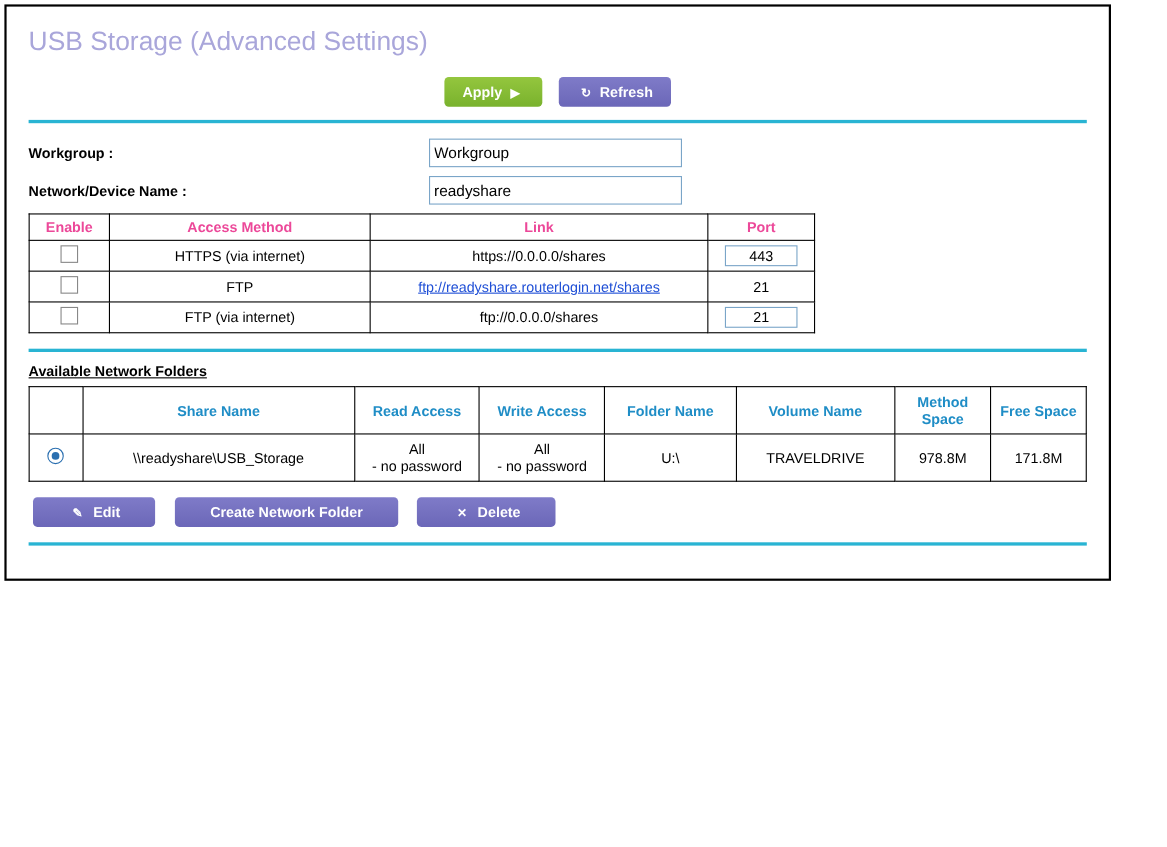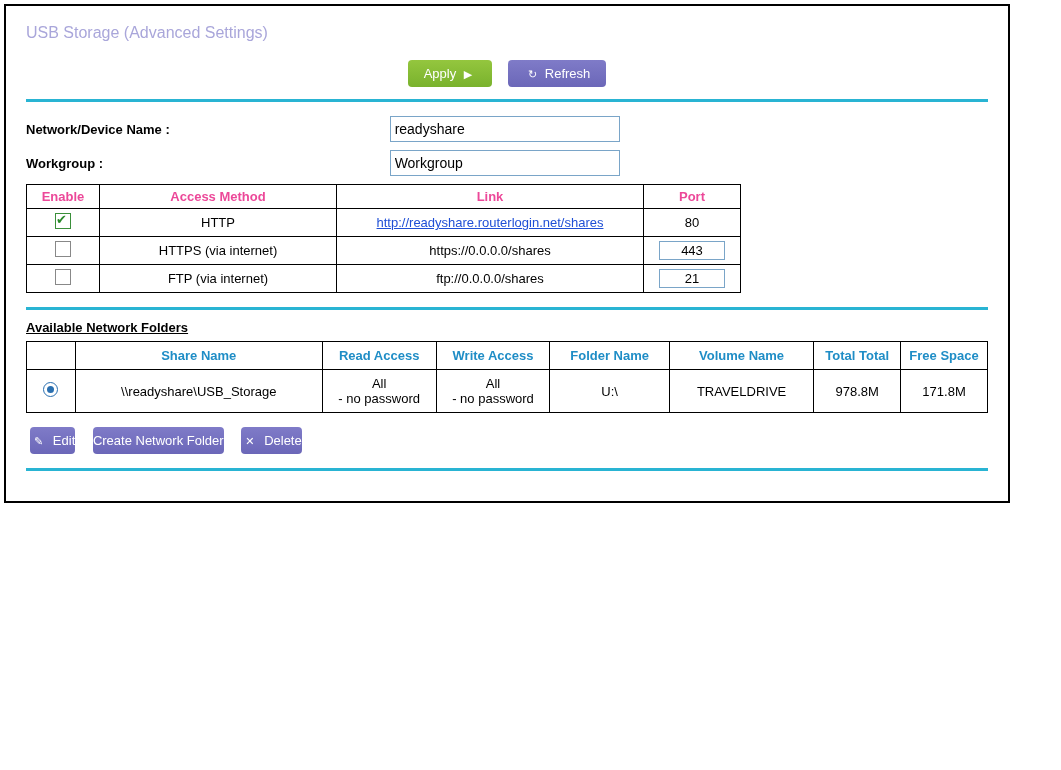--- a/index.html
+++ b/index.html
@@ -12,34 +12,34 @@
   }
   .frame {
     width: 1006px;
     margin: 4px;
     border: 2px solid #000;
     padding: 18px 20px 20px 20px;
     box-sizing: border-box;
   }
   h1.page-title {
     color: #a9a6da;
-    font-size: 16px;
+    font-size: 24px;
     font-weight: normal;
     margin: 0 0 18px 0;
     font-family: Arial, sans-serif;
   }
   .btnrow {
     text-align: center;
     margin-bottom: 12px;
   }
   .btn {
     display: inline-block;
     border: none;
     color: #fff;
-    font-weight: normal;
+    font-weight: bold;
     font-size: 13px;
     padding: 6px 16px;
     border-radius: 4px;
     cursor: pointer;
     margin: 0 6px;
     vertical-align: middle;
   }
   .btn-green { background: linear-gradient(#94c63e, #79b22d); }
   .btn-purple { background: linear-gradient(#7f7bc8, #6b67b8); }
   .btn .g { display:inline-block; margin-left:4px; margin-right:4px; font-size:11px; vertical-align:middle;}
@@ -113,21 +113,21 @@
   table.folders th { color:#1f8dc6; font-weight:bold;}
   .radio {
     width:13px;height:13px;border:1px solid #2a6fb0;border-radius:50%;
     display:inline-block;position:relative;background:#fff;
   }
   .radio.on:after{
     content:""; width:7px;height:7px;border-radius:50%;
     background:#2a6fb0;position:absolute;top:3px;left:3px;
   }
   .actionrow { margin: 14px 0 0 4px;}
-  .actionrow .btn { margin: 0 14px 0 0; padding:6px 0; font-size:13px;}
+  .actionrow .btn { margin: 0 14px 0 0; padding:6px 32px; font-size:13px;}
   .actionrow .btn .g { margin-right:6px;}
   .bottom { margin-top: 10px;}
 </style>
 </head>
 <body>
 
 <div class="frame">
 
   <h1 class="page-title">USB Storage (Advanced Settings)</h1>
 
@@ -138,49 +138,49 @@
     </button>
     <button class="btn btn-purple">
       <span class="g">↻</span>
       <span>Refresh</span>
     </button>
   </div>
 
   <hr class="rule">
 
   <div class="fieldrow">
+    <label>Workgroup :</label>
+    <input type="text" value="Workgroup" style="">
+  </div>
+  <div class="fieldrow">
     <label>Network/Device Name :</label>
     <input type="text" value="readyshare" style="">
-  </div>
-  <div class="fieldrow">
-    <label>Workgroup :</label>
-    <input type="text" value="Workgroup" style="">
   </div>
 
   <table class="grid">
     <tbody>
         <tr>
       <th style="width:56px">Enable</th>
       <th style="width:220px">Access Method</th>
       <th style="width:290px">Link</th>
       <th style="width:80px">Port</th>
     </tr>
     </tbody>
       <tbody id="access-body">
         <tr>
-          <td><span class="cbwrap checked"></span></td>
-          <td>HTTP</td>
-          <td><a class="lnk" href="#">http://readyshare.routerlogin.net/shares</a></td>
-          <td>80</td>
-        </tr>
-        <tr>
           <td><span class="cbwrap gray"></span></td>
           <td>HTTPS (via internet)</td>
           <td>https://0.0.0.0/shares</td>
           <td><input class="portin" value="443" style=""></td>
+        </tr>
+        <tr>
+          <td><span class="cbwrap gray"></span></td>
+          <td>FTP</td>
+          <td><a class="lnk" href="#">ftp://readyshare.routerlogin.net/shares</a></td>
+          <td>21</td>
         </tr>
         <tr>
           <td><span class="cbwrap gray"></span></td>
           <td>FTP (via internet)</td>
           <td>ftp://0.0.0.0/shares</td>
           <td><input class="portin" value="21" style=""></td>
         </tr>
       </tbody>
   </table>
 
@@ -190,21 +190,21 @@
 
   <table class="folders">
     <tbody>
         <tr>
       <th style="width:40px"></th>
       <th style="width:250px">Share Name</th>
       <th style="width:110px">Read Access</th>
       <th style="width:110px">Write Access</th>
       <th style="width:120px">Folder Name</th>
       <th style="width:140px">Volume Name</th>
-      <th style="width:80px">Total Total</th>
+      <th style="width:80px">Method Space</th>
       <th style="width:80px">Free Space</th>
     </tr>
     </tbody>
       <tbody id="folders-body">
         <tr>
           <td><span class="radio on"></span></td>
           <td>\\readyshare\USB_Storage</td>
           <td>All<br>- no password</td>
           <td>All<br>- no password</td>
           <td>U:\</td>

